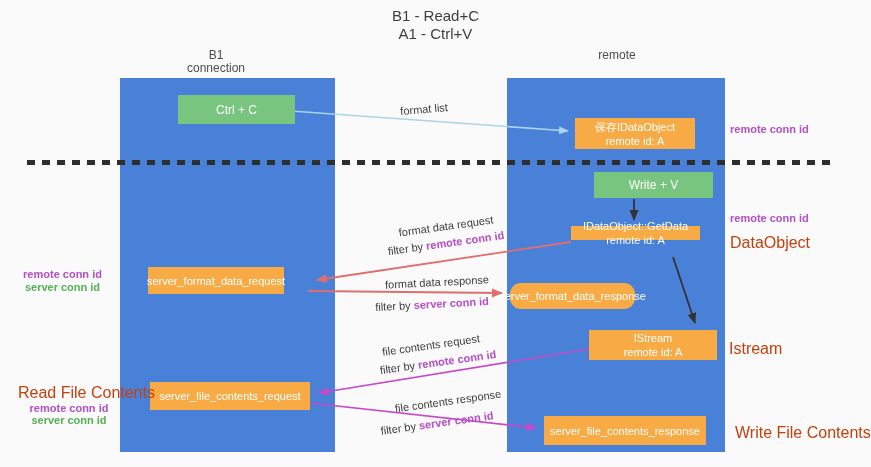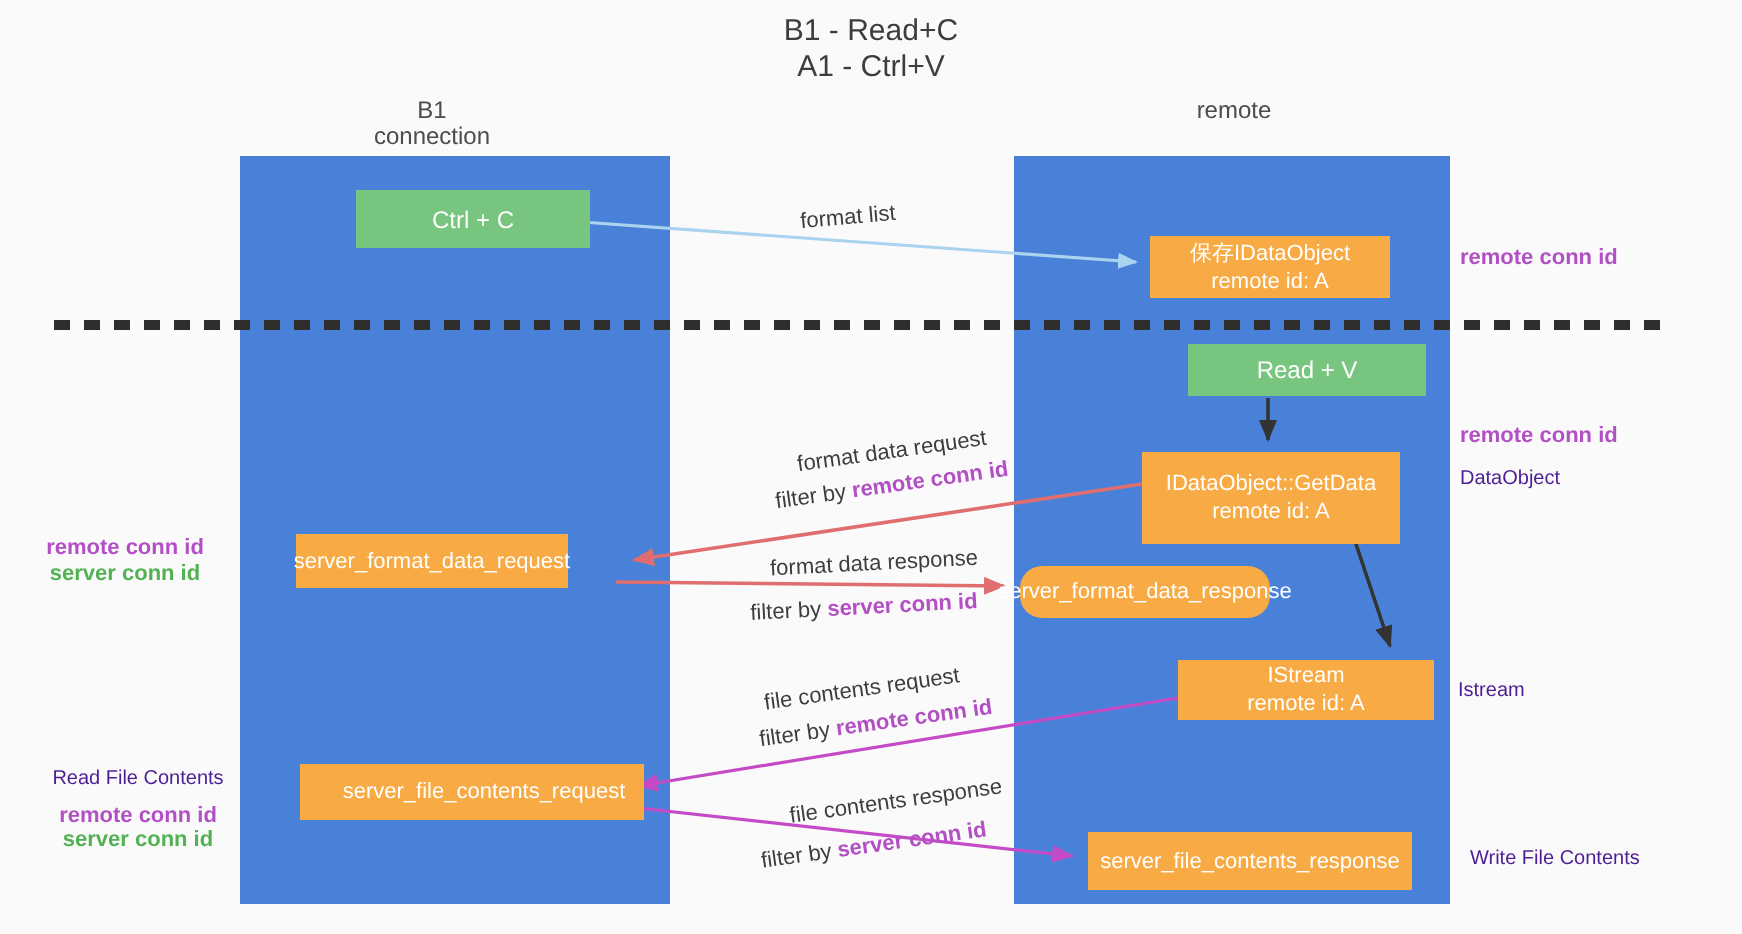--- a/index.html
+++ b/index.html
@@ -14,21 +14,21 @@
   .lane{position:absolute;top:78px;height:374px;background:#4a81d8;}
 
   .dashline{position:absolute;left:27px;top:160px;width:806px;height:5px;
             background:repeating-linear-gradient(90deg,#2e2e2e 0 8px,transparent 8px 15px);}
 
   .node{position:absolute;display:flex;flex-direction:column;justify-content:center;
         align-items:center;color:#fff;text-align:center;}
   .green{background:#77c57e;font-size:12px;margin-left:20px;}
   .orange{background:#f8ab45;font-size:11px;line-height:14px;}
 
-  .slabel{position:absolute;font-size:10px;color:#4c1d95;white-space:nowrap;}
+  .slabel{position:absolute;font-size:16px;color:#c2410c;white-space:nowrap;}
   .bold-purple{color:#b34fc5;font-weight:bold;font-size:11px;}
   .bold-green{color:#52b152;font-weight:bold;font-size:11px;}
 
   .flow{position:absolute;font-size:11px;color:#3d3d3d;white-space:nowrap;}
   .flow .kw{color:#b34fc5;font-weight:bold;}
   .r{transform:translate(-50%,-50%) rotate(-8deg);}
   .r2{transform:translate(-50%,-50%) rotate(-3deg);}
   .r3{transform:translate(-50%,-50%) rotate(-5deg);}
 
   svg.arrows{position:absolute;left:0;top:0;width:871px;height:467px;pointer-events:none;}
@@ -83,42 +83,42 @@
   <div class="node green" style="left:158px;top:95px;width:117px;height:29px;">
     <span>Ctrl + C</span>
   </div>
 
   <div class="node orange" style="left:575px;top:118px;width:120px;height:31px;">
     <span>保存IDataObject</span>
     <span>remote id: A</span>
   </div>
 
   <div class="node green" style="left:574px;top:172px;width:119px;height:26px;">
-    <span>Read + V</span>
+    <span>Write + V</span>
   </div>
 
-  <div class="node orange" style="left:571px;top:226px;width:129px;height:46px;">
+  <div class="node orange" style="left:571px;top:226px;width:129px;height:14px;">
     <span>IDataObject::GetData</span>
     <span>remote id: A</span>
   </div>
 
   <div class="node orange" style="left:148px;top:267px;width:136px;height:27px;">
     <span>server_format_data_request</span>
   </div>
 
   <div class="node orange" style="left:510px;top:283px;width:125px;height:26px;border-radius:11px;">
     <span>server_format_data_response</span>
   </div>
 
   <div class="node orange" style="left:589px;top:330px;width:128px;height:30px;">
     <span>IStream</span>
     <span>remote id: A</span>
   </div>
 
-  <div class="node orange" style="left:150px;top:382px;width:160px;height:28px;padding-left:12px;">
+  <div class="node orange" style="left:150px;top:382px;width:160px;height:28px;">
     <span>server_file_contents_request</span>
   </div>
 
   <div class="node orange" style="left:544px;top:416px;width:162px;height:29px;">
     <span>server_file_contents_response</span>
   </div>
 
   <div class="flow r3" style="left:424px;top:109px;">format list</div>
 
   <div class="flow r" style="left:446px;top:226px;">format data request</div>

